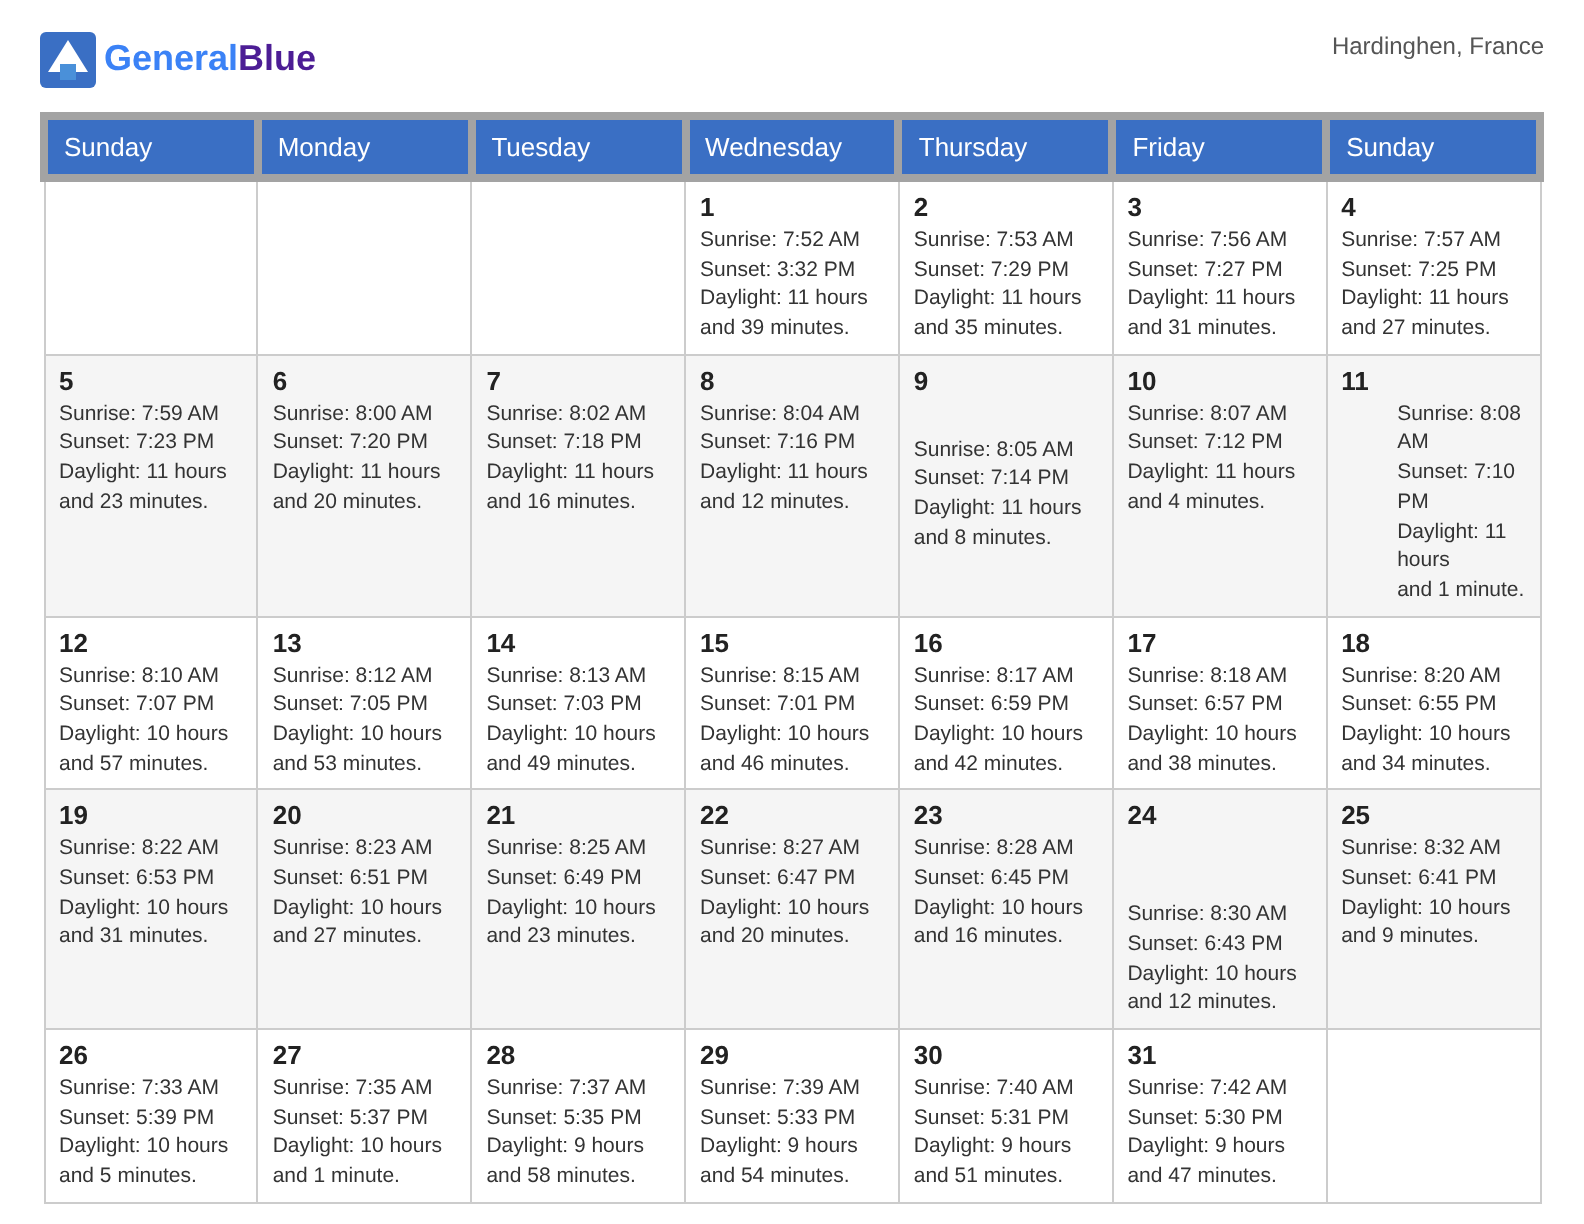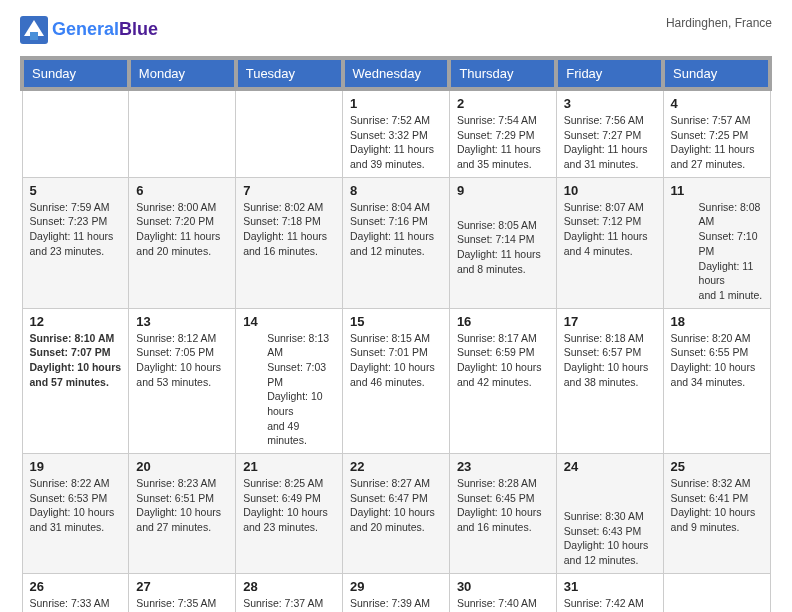--- a/index.html
+++ b/index.html
@@ -131,21 +131,21 @@
           <td class="empty-cell"></td>
           <td>
             <div class="day-number">1</div>
             <div class="day-info" style="white-space: pre-line;">Sunrise: 7:52 AM
 Sunset: 3:32 PM
 Daylight: 11 hours
 and 39 minutes.</div>
           </td>
           <td>
             <div class="day-number">2</div>
-            <div class="day-info" style="white-space: pre-line;">Sunrise: 7:54 AM
+            <div class="day-info" style="white-space: pre-line;">Sunrise: 7:53 AM
 Sunset: 7:29 PM
 Daylight: 11 hours
 and 35 minutes.</div>
           </td>
           <td>
             <div class="day-number">3</div>
             <div class="day-info" style="white-space: pre-line;">Sunrise: 7:56 AM
 Sunset: 7:27 PM
 Daylight: 11 hours
 and 31 minutes.</div>
@@ -205,35 +205,35 @@
             <div class="day-number">11</div>
             <div class="day-info" style="white-space: pre-line; margin-left: 28px;">Sunrise: 8:08 AM
 Sunset: 7:10 PM
 Daylight: 11 hours
 and 1 minute.</div>
           </td>
         </tr>
         <tr>
           <td>
             <div class="day-number">12</div>
-            <div class="day-info" style="white-space: pre-line; font-weight: bold;">Sunrise: 8:10 AM
+            <div class="day-info" style="white-space: pre-line;">Sunrise: 8:10 AM
 Sunset: 7:07 PM
 Daylight: 10 hours
 and 57 minutes.</div>
           </td>
           <td>
             <div class="day-number">13</div>
             <div class="day-info" style="white-space: pre-line;">Sunrise: 8:12 AM
 Sunset: 7:05 PM
 Daylight: 10 hours
 and 53 minutes.</div>
           </td>
           <td>
             <div class="day-number">14</div>
-            <div class="day-info" style="white-space: pre-line; margin-left: 24px;">Sunrise: 8:13 AM
+            <div class="day-info" style="white-space: pre-line;">Sunrise: 8:13 AM
 Sunset: 7:03 PM
 Daylight: 10 hours
 and 49 minutes.</div>
           </td>
           <td>
             <div class="day-number">15</div>
             <div class="day-info" style="white-space: pre-line;">Sunrise: 8:15 AM
 Sunset: 7:01 PM
 Daylight: 10 hours
 and 46 minutes.</div>

